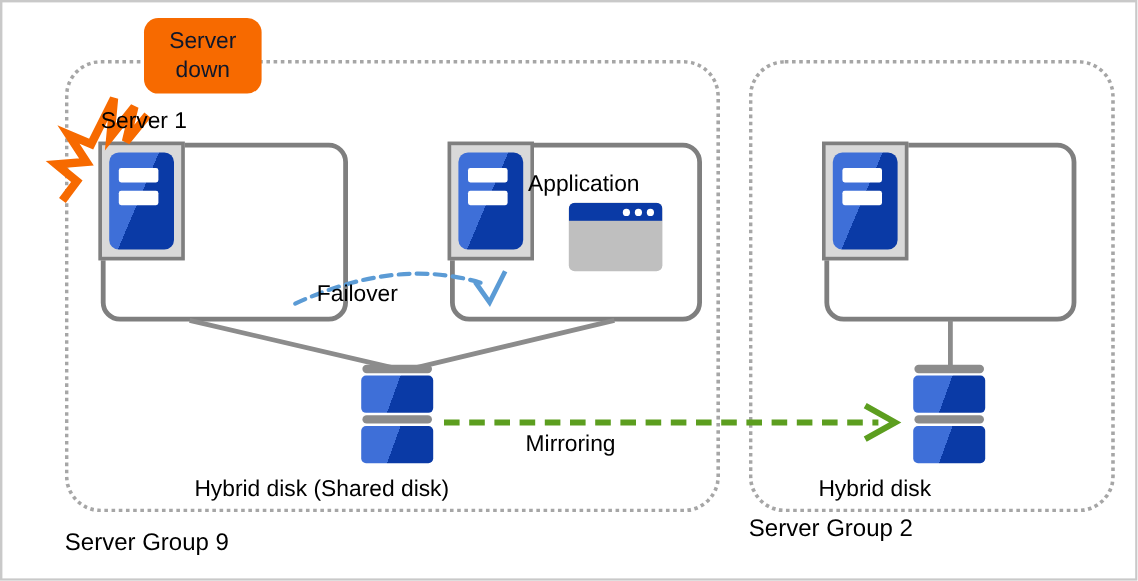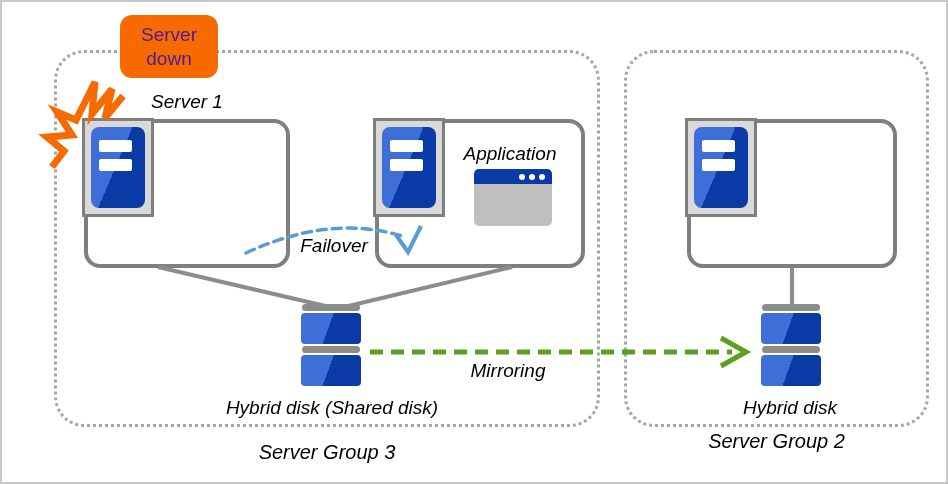--- a/index.html
+++ b/index.html
@@ -39,25 +39,25 @@
     height:15px; background:var(--blue-dark);
     display:flex; justify-content:flex-end; align-items:center; gap:4px; padding-right:7px;
   }
   .appdot{ width:6px; height:6px; border-radius:50%; background:#fff; }
   .disk{ position:absolute; width:60px; }
   .disk-cap{ height:7px; background:var(--line-gray); border-radius:4px; margin:0 1px 2px 1px; }
   .disk-body{
     height:31px; border-radius:4px; margin-bottom:2px;
     background:linear-gradient(110deg, var(--blue-light) 46%, var(--blue-dark) 46%);
   }
-  .lbl{ position:absolute; text-align:center; font-size:19px; white-space:nowrap;font-style:italic; }
+  .lbl{ position:absolute; font-size:19px; white-space:nowrap; }
   .lbl.big{ font-size:20px; }
   .badge{
     position:absolute; left:118px; top:13px; width:98px; height:63px;
-    background:var(--orange); color:#4c1d95; border-radius:12px;
+    background:var(--orange); color:#0f172a; border-radius:12px;
     display:flex; flex-direction:column; justify-content:center; align-items:center;
     font-size:19px; line-height:24px;
   }
   svg.overlay{ position:absolute; left:0; top:0; pointer-events:none; }
 </style>
 </head>
 <body>
 
 <div class="canvas">
 
@@ -123,21 +123,21 @@
     <div class="disk-cap"></div>
     <div class="disk-body"></div>
   </div>
 
   <div class="lbl" style="left:82px; top:89px; width:206px;">Server 1</div>
   <div class="lbl" style="left:438px; top:141px; width:140px;">Application</div>
   <div class="lbl" style="left:262px; top:233px; width:140px;">Failover</div>
   <div class="lbl" style="left:436px; top:358px; width:140px;">Mirroring</div>
   <div class="lbl" style="left:680px; top:395px; width:216px;">Hybrid disk</div>
   <div class="lbl" style="left:160px; top:395px; width:340px;">Hybrid disk (Shared disk)</div>
-  <div class="lbl big" style="left:52px; top:439px; width:546px;">Server Group 3</div>
+  <div class="lbl big" style="left:52px; top:439px; width:546px;">Server Group 9</div>
   <div class="lbl big" style="left:622px; top:428px; width:305px;">Server Group 2</div>
 
   <div class="badge">
     <span>Server</span>
     <span>down</span>
   </div>
 
 </div>
 
 </body></html>

